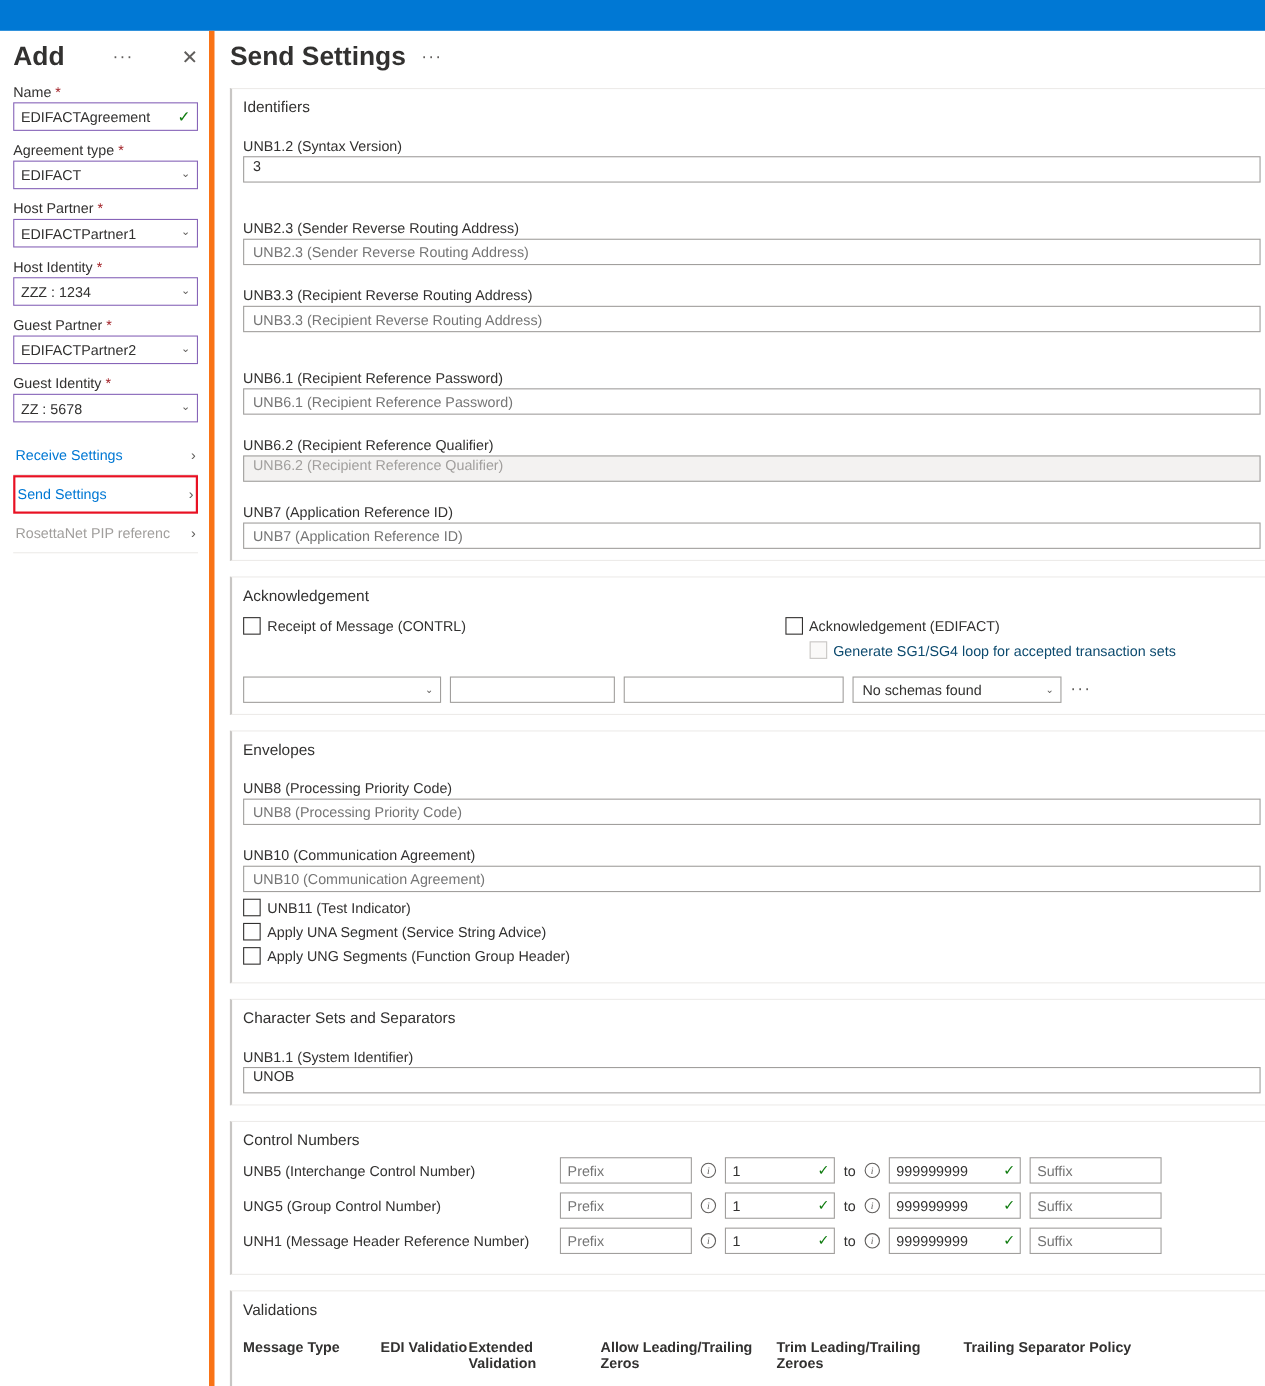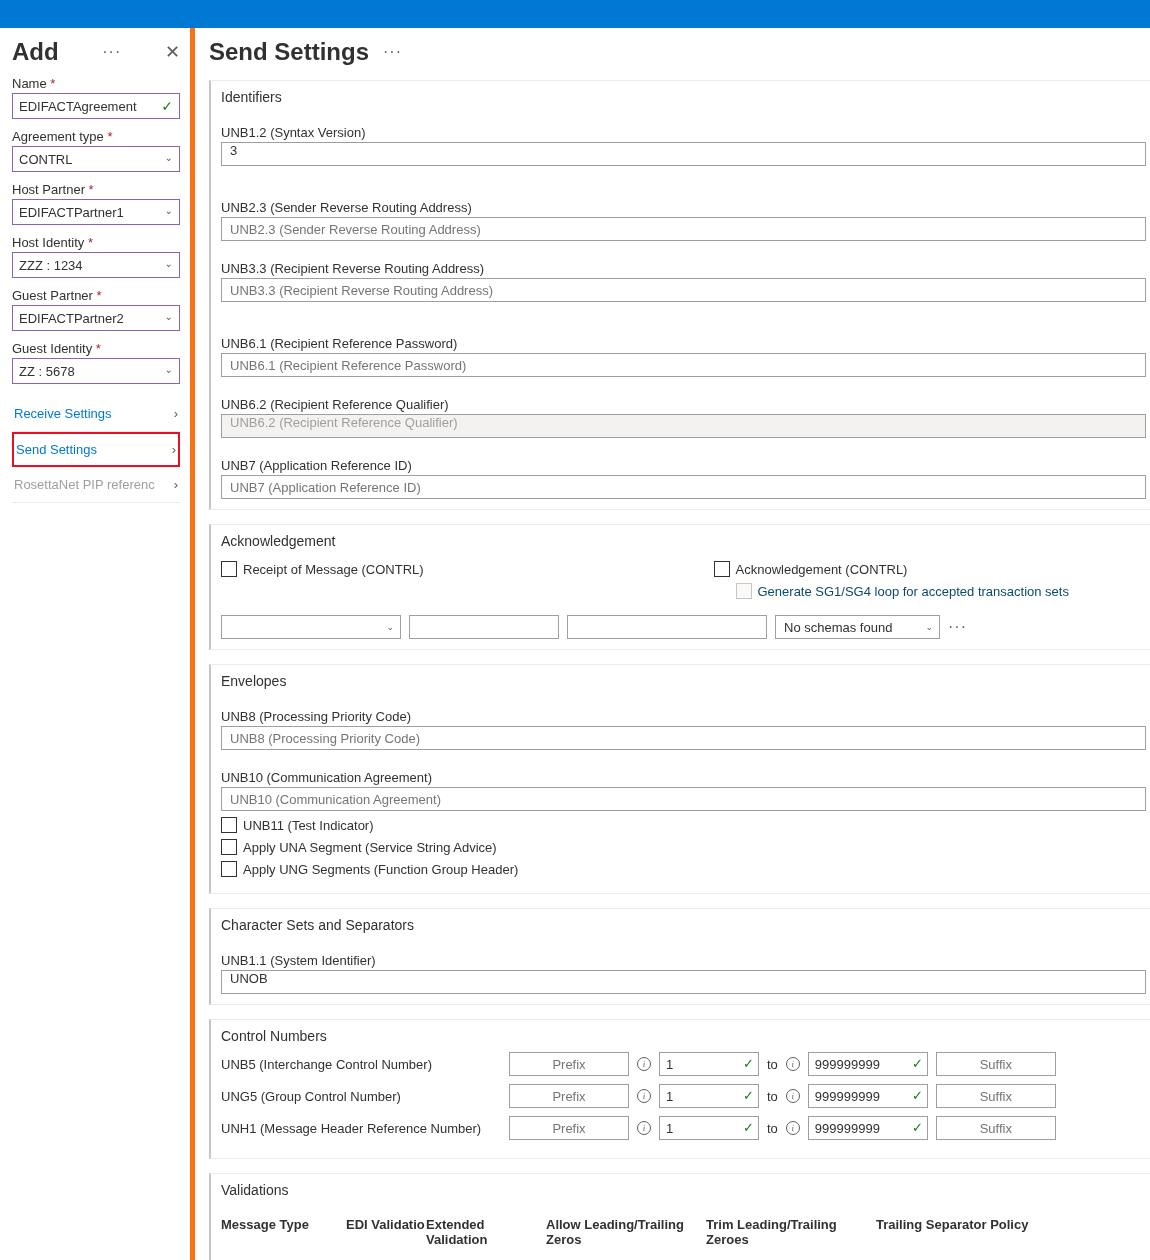--- a/index.html
+++ b/index.html
@@ -36,21 +36,21 @@
 .ack-row { display: flex; gap: 60px; }
 .ack-col { flex: 1; }
 .ack-sub { margin-left: 22px; }
 .sel-row { display: flex; gap: 8px; margin-top: 10px; align-items: center; }
 .dd { height: 24px; border: 1px solid #a19f9d; padding: 0 22px 0 8px; font-size: 13px; position: relative; display: flex; align-items: center; background: #fff; }
 .dd .chev { position: absolute; right: 6px; top: 6px; font-size: 9px; color: #605e5c; }
 .dots { font-size: 16px; letter-spacing: 1px; color: #605e5c; }
 .ctrl-row { display: flex; align-items: center; gap: 8px; margin: 8px 0; }
 .ctrl-label { width: 280px; font-size: 13px; }
 .ctrl-inp { width: 120px; height: 24px; border: 1px solid #a19f9d; padding: 0 6px; font-size: 13px; }
-.ctrl-inp.ph { color: #a19f9d; text-align: center; }
+.ctrl-inp.ph { color: #a19f9d; }
 .info { width: 14px; height: 14px; border: 1px solid #605e5c; border-radius: 50%; display: inline-flex; align-items: center; justify-content: center; font-size: 9px; color: #605e5c; font-style: italic; font-family: serif; flex-shrink: 0; }
 .to { font-size: 13px; }
 .numbox { width: 100px; height: 24px; border: 1px solid #a19f9d; padding: 0 22px 0 6px; position: relative; display: flex; align-items: center; font-size: 13px; }
 .numbox .check { position: absolute; right: 4px; top: 3px; color: #107c10; font-size: 13px; }
 .val-head { display: flex; font-weight: 600; font-size: 13px; margin: 19px 0; }
 .val-row { display: flex; align-items: center; font-size: 13px; padding: 6px 0; border-bottom: 1px solid #edebe9; }
 .vc1 { width: 125px; } .vc2 { width: 80px; } .vc3 { width: 120px; } .vc4 { width: 160px; } .vc5 { width: 170px; } .vc6 { width: 170px; } .vcend { width: 20px; }
 .val-row .dd { width: 110px; }
 </style>
 </head>
@@ -67,21 +67,21 @@
   </div>
 
   <div class="fld-label"><span>Name</span> <span class="req">*</span></div>
   <div class="sel purple">
         <span>EDIFACTAgreement</span>
         <span class="check">✓</span>
       </div>
 
   <div class="fld-label"><span>Agreement type</span> <span class="req">*</span></div>
   <div class="sel purple">
-        <span>CONTRL</span>
+        <span>EDIFACT</span>
         <span class="chev">⌄</span>
       </div>
 
   <div class="fld-label"><span>Host Partner</span> <span class="req">*</span></div>
   <div class="sel purple">
         <span>EDIFACTPartner1</span>
         <span class="chev">⌄</span>
       </div>
 
   <div class="fld-label"><span>Host Identity</span> <span class="req">*</span></div>
@@ -146,35 +146,35 @@
     <div class="ack-row">
       <div class="ack-col">
         <div class="cb-row">
               <div class="cb"></div>
               <span>Receipt of Message (CONTRL)</span>
             </div>
       </div>
       <div class="ack-col">
         <div class="cb-row">
               <div class="cb"></div>
-              <span>Acknowledgement (CONTRL)</span>
+              <span>Acknowledgement (EDIFACT)</span>
             </div>
         <div class="cb-row ack-sub">
               <div class="cb dis"></div>
               <span style="color:#0c4a6e">Generate SG1/SG4 loop for accepted transaction sets</span>
             </div>
       </div>
     </div>
     <div class="sel-row">
       <div class="dd" style="width:180px">
             <span class="chev">⌄</span>
           </div>
       <div class="dd" style="width:150px"></div>
       <div class="dd" style="width:200px"></div>
-      <div class="dd" style="width:165px">
+      <div class="dd" style="width:190px">
             <span>No schemas found</span>
             <span class="chev">⌄</span>
           </div>
       <span class="dots">···</span>
     </div>
   </div>
 
   <div class="section">
     <div class="sec-title">Envelopes</div>
     <div class="fld">UNB8 (Processing Priority Code)</div>

